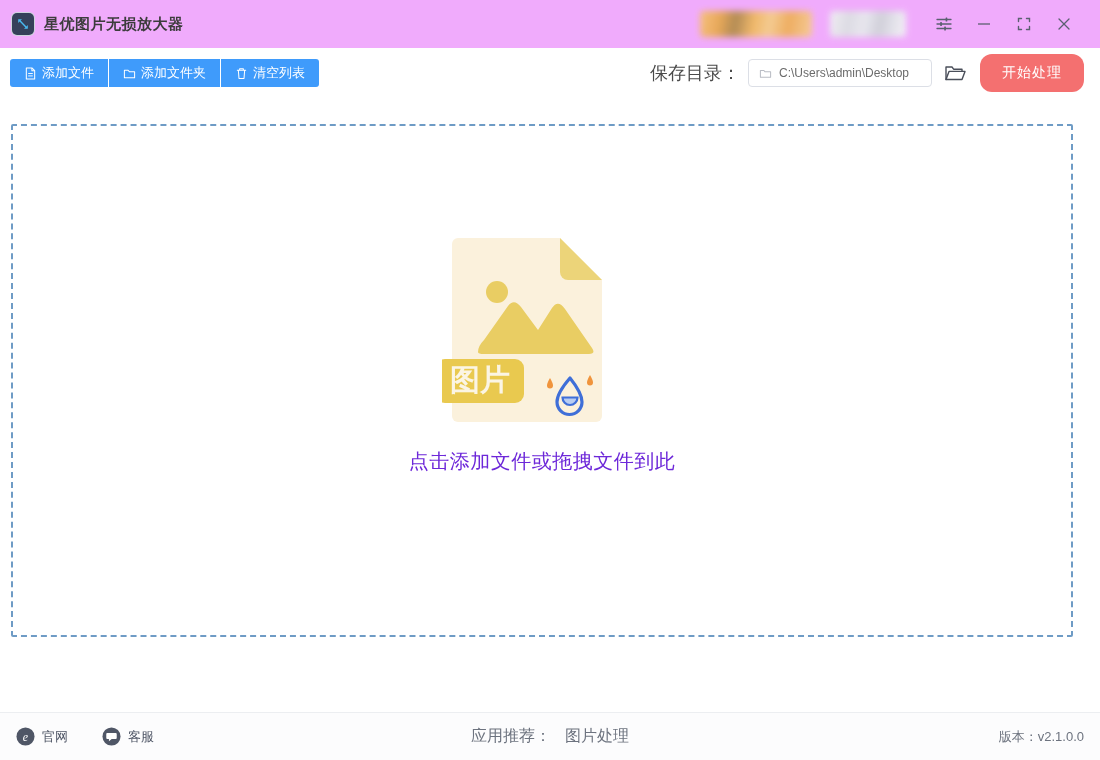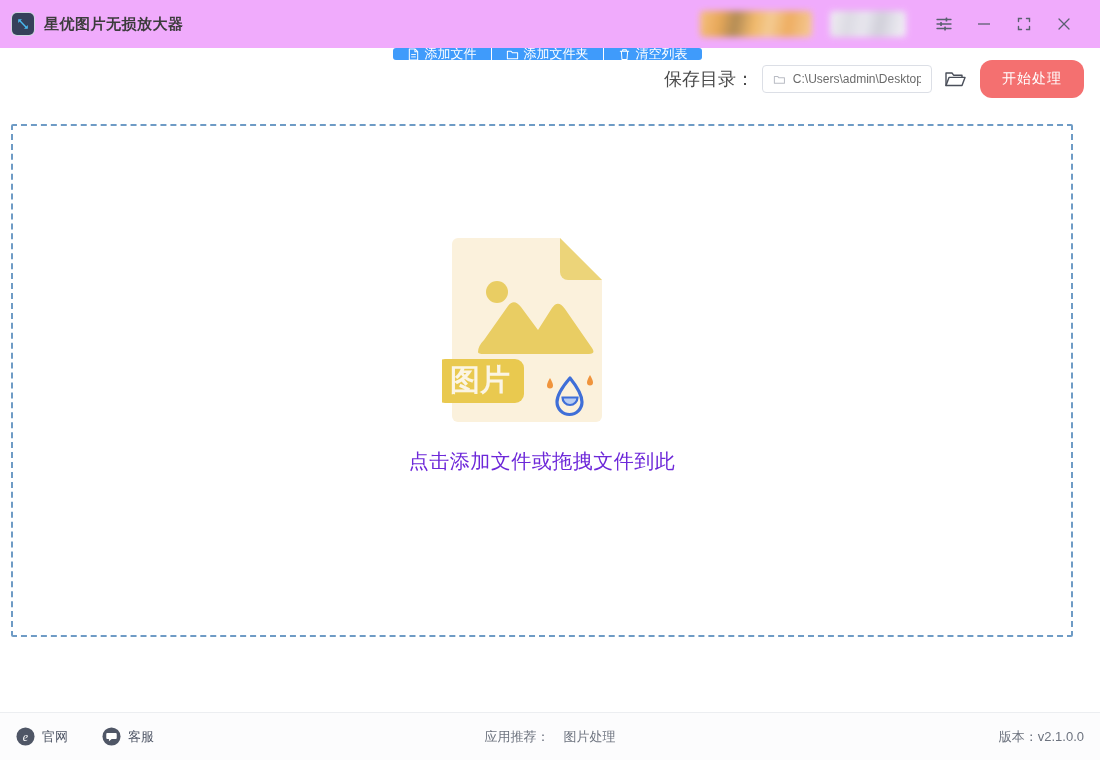--- a/index.html
+++ b/index.html
@@ -78,21 +78,20 @@
   }
 
   
   .toolbar {
     height: 50px;
     display: flex;
     align-items: center;
     padding: 0 16px 0 10px;
     box-sizing: border-box;
     background: #fff;
-    flex-direction: column;
   }
   .btn-group {
     display: flex;
     background: #3f9bfb;
     border-radius: 3px;
     overflow: hidden;
     height: 28px;
   }
   .grp-btn {
     display: flex;
@@ -114,21 +113,21 @@
     display: flex;
     align-items: center;
   }
   .save-label {
     font-size: 18px;
     color: #4a4a4a;
     margin-right: 8px;
     white-space: nowrap;
   }
   .path-input {
-    width: 170px;
+    width: 184px;
     height: 28px;
     border: 1px solid #dcdfe6;
     border-radius: 4px;
     background: #fff;
     display: flex;
     align-items: center;
     gap: 7px;
     padding: 0 10px;
     box-sizing: border-box;
     cursor: text;
@@ -217,21 +216,21 @@
     font-size: 13px;
     color: #4f5666;
   }
   .foot-center {
     position: absolute;
     left: 50%;
     transform: translateX(-50%);
     display: flex;
     align-items: center;
     gap: 14px;
-    font-size: 13px;
+    font-size: 16px;
     color: #6d737f;
   }
   .foot-center .rec-item { cursor: pointer; }
   .foot-right {
     margin-left: auto;
     font-size: 13px;
     color: #6d737f;
   }
 </style>
 </head>

